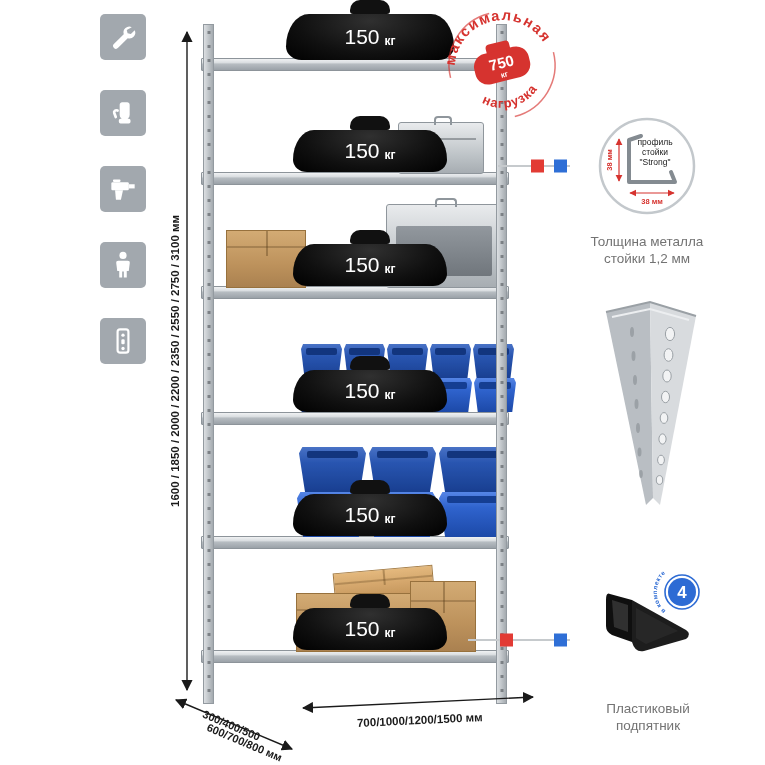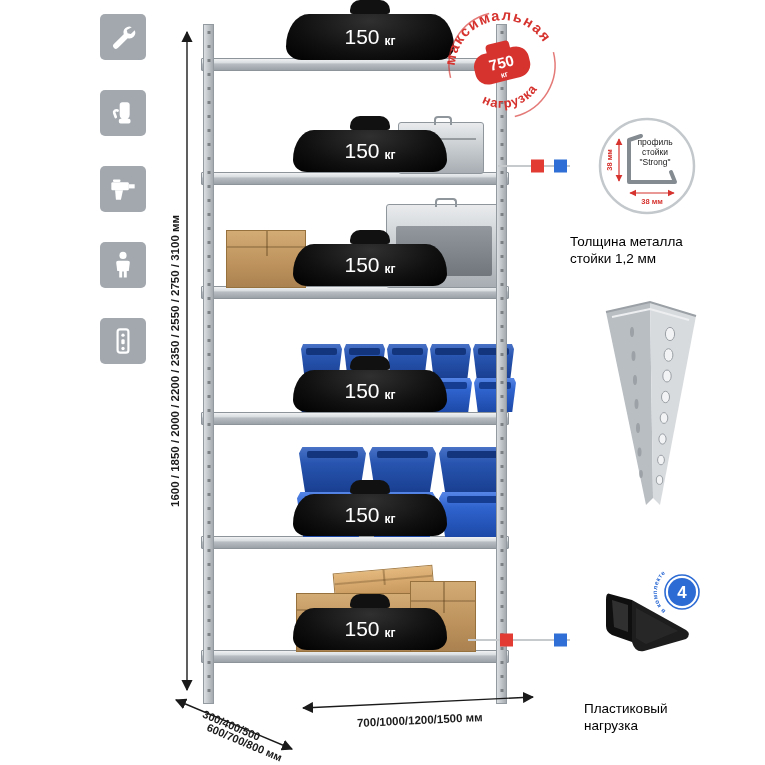--- a/index.html
+++ b/index.html
@@ -51,21 +51,21 @@
         clip-path:polygon(5% 0,95% 0,100% 14%,91% 100%,9% 100%,0 14%);}
   .bin::before{content:"";position:absolute;left:12%;right:12%;top:4px;height:7px;background:#153e92;border-radius:2px;}
   .bin-row.back .bin{filter:brightness(.86);}
 
   
   .overlay{position:absolute;left:0;top:0;z-index:8;pointer-events:none;}
   .stamp{position:absolute;left:441px;top:4px;z-index:9;}
 
   
   .profile-callout{position:absolute;left:597px;top:116px;}
-  .caption{position:absolute;text-align:left;font-size:13.5px;color:#000000;line-height:1.28;z-index:5;}
+  .caption{position:absolute;text-align:center;font-size:13.5px;color:#737373;line-height:1.28;z-index:5;}
   .caption.profile{left:570px;top:233px;width:154px;}
   .caption.foot{left:584px;top:700px;width:128px;}
   .angle-post{position:absolute;left:596px;top:300px;}
   .foot-img{position:absolute;left:598px;top:588px;}
   .badge{position:absolute;left:650px;top:562px;z-index:6;}
 </style>
 </head>
 <body>
 
 <div class="page">
@@ -309,15 +309,15 @@
     <svg width="64" height="62" viewBox="0 0 64 62">
       <path id="bArc" d="M32 55 A 25 25 0 0 1 32 5" fill="none"></path>
       <text font-size="6.2" font-weight="bold" fill="#2d6bd4" letter-spacing=".5">
         <textPath href="#bArc" startOffset="50%" text-anchor="middle">в комплекте</textPath>
       </text>
       <circle cx="32" cy="30" r="17" fill="none" stroke="#2d6bd4" stroke-width="1.6"></circle>
       <circle cx="32" cy="30" r="14" fill="#2d6bd4"></circle>
       <text x="32" y="36" text-anchor="middle" font-size="17" font-weight="bold" fill="#fff">4</text>
     </svg>
   </div>
-  <div class="caption foot">Пластиковый нагрузка</div>
+  <div class="caption foot">Пластиковый подпятник</div>
 
 </div>
 
 </body></html>

